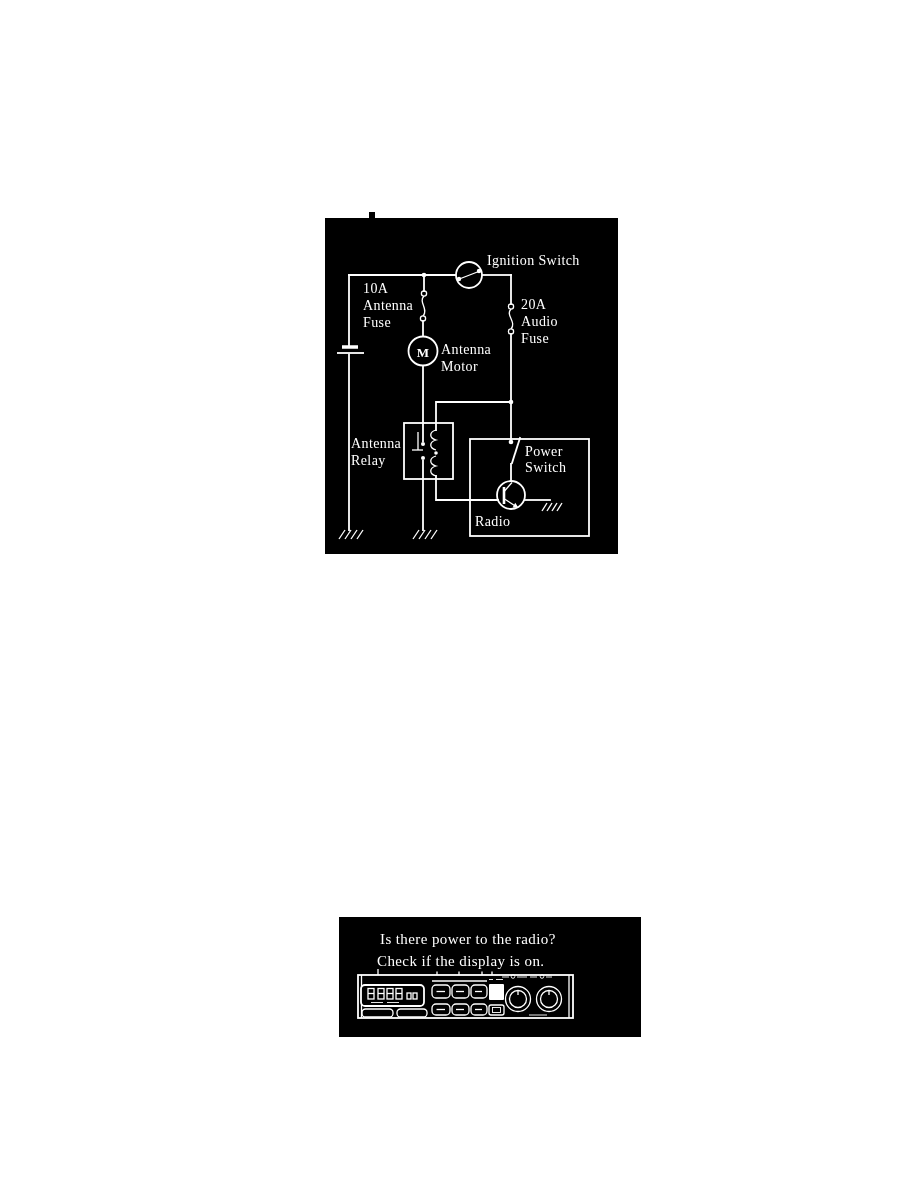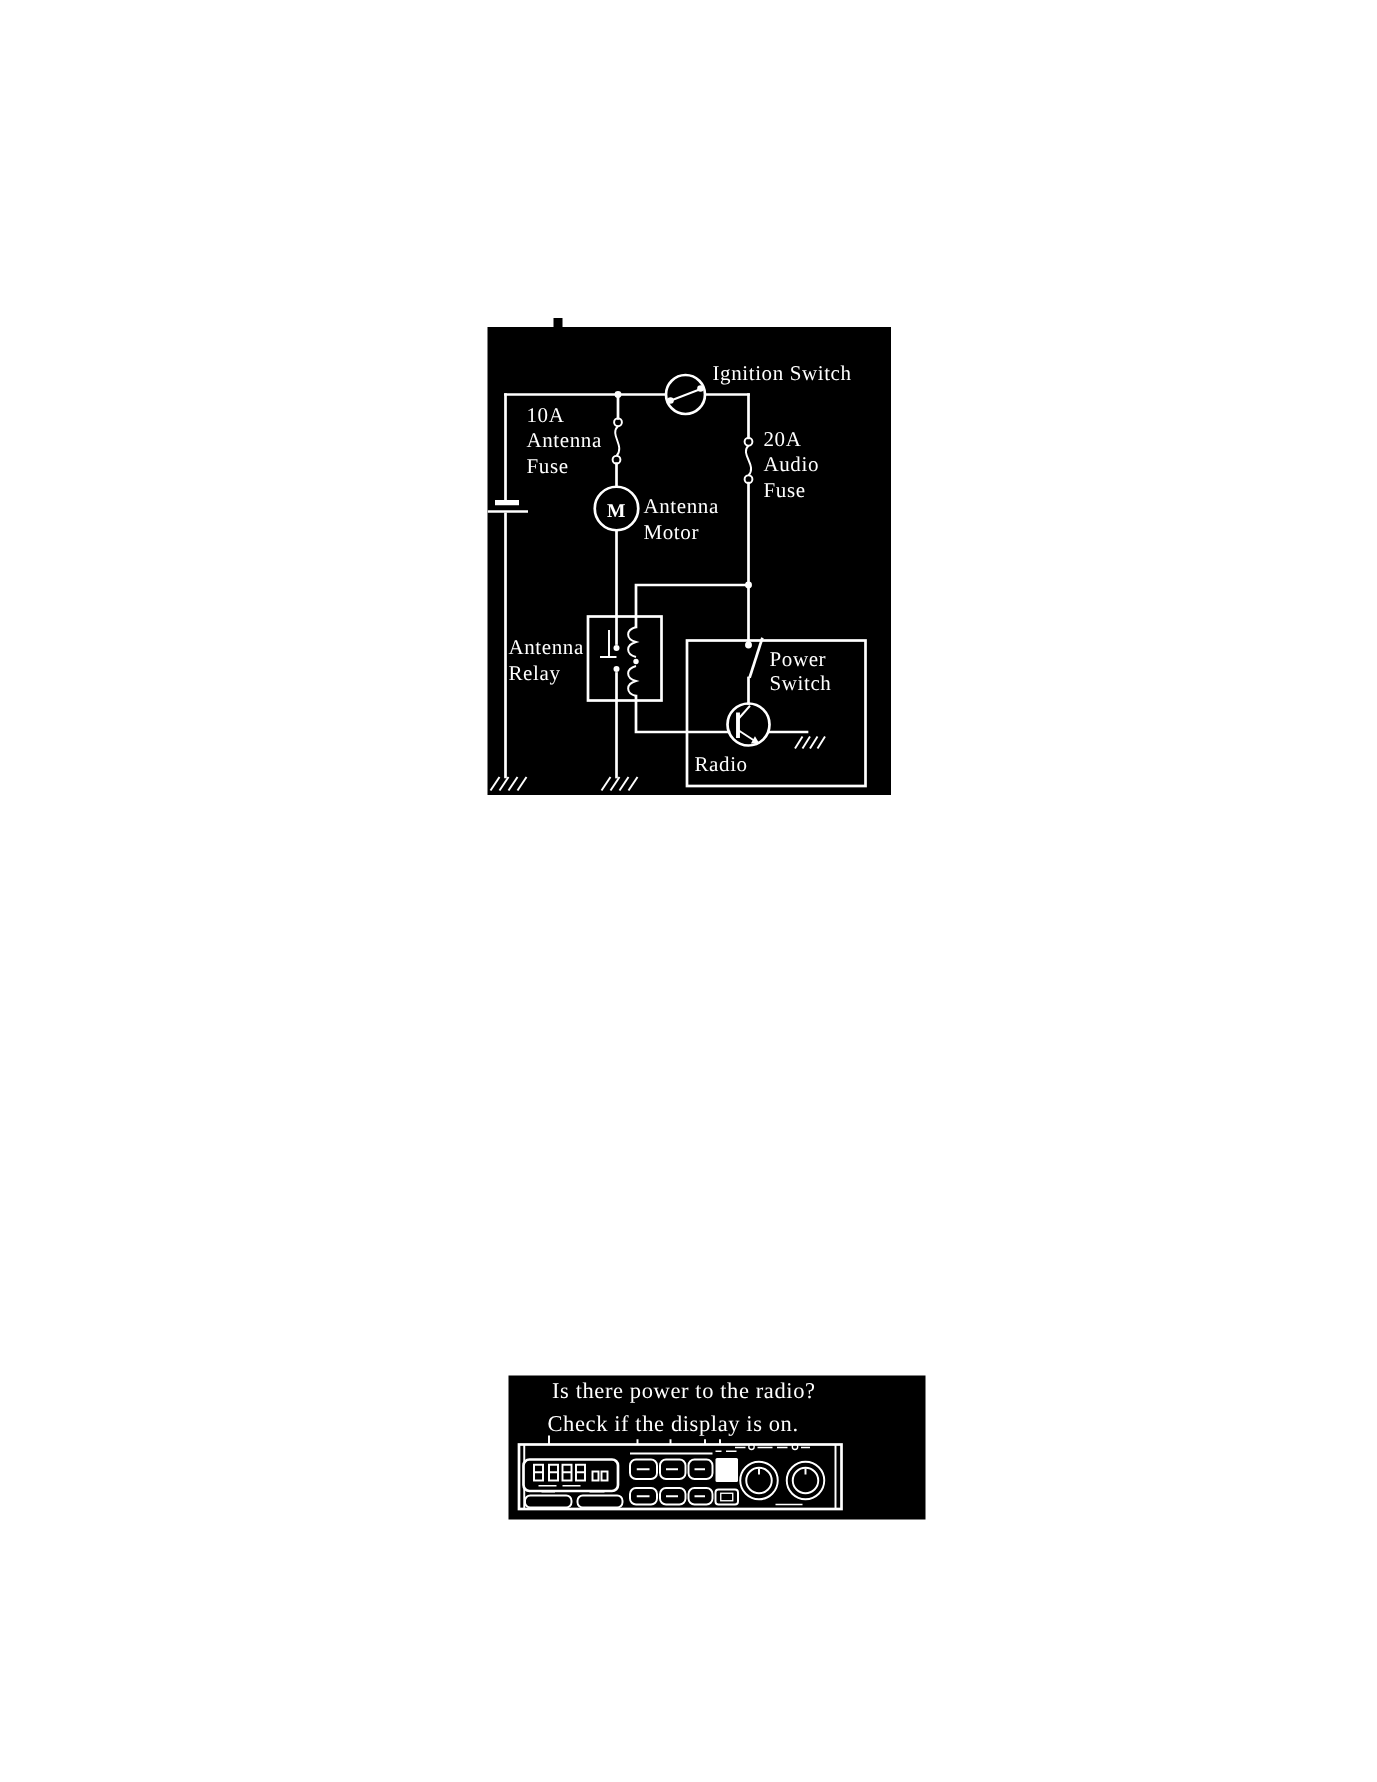--- a/index.html
+++ b/index.html
@@ -3,21 +3,21 @@
 <meta charset="utf-8">
 <style>
   html, body { margin:0; padding:0; }
   body {
     width:918px; height:1188px;
     background:#ffffff;
     position:relative;
     font-family:"Liberation Serif", serif;
     overflow:hidden;
   }
-  .fig { position:absolute; margin:0; padding:0; background:#000000; }
+  .fig { position:absolute; margin:0; padding:12px; background:#000000; }
   .fig-top    { left:325px; top:218px; width:269px; height:312px; }
   .fig-bottom { left:339px; top:917px; width:278px; height:96px; }
   .scan-tick  { position:absolute; left:369px; top:212px; width:6px; height:7px; background:#000000; }
   svg { display:block; }
   svg text {
     fill:#ffffff;
     font-family:"Liberation Serif", serif;
     font-size:14px;
     letter-spacing:0.4px;
   }

